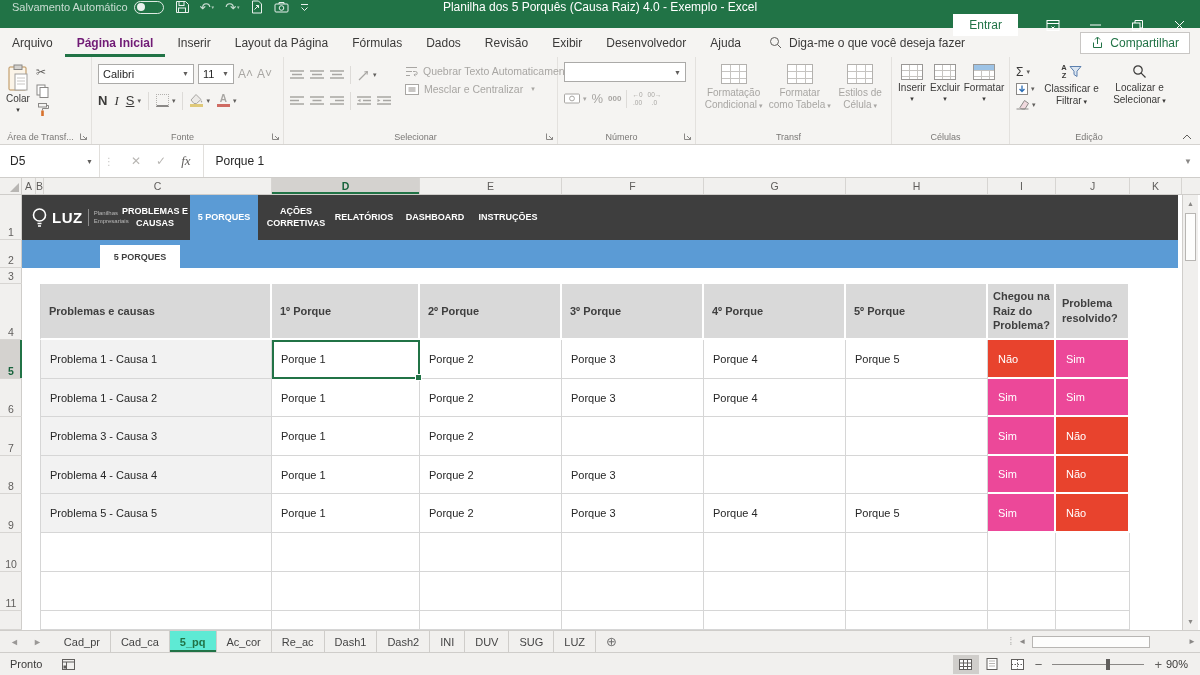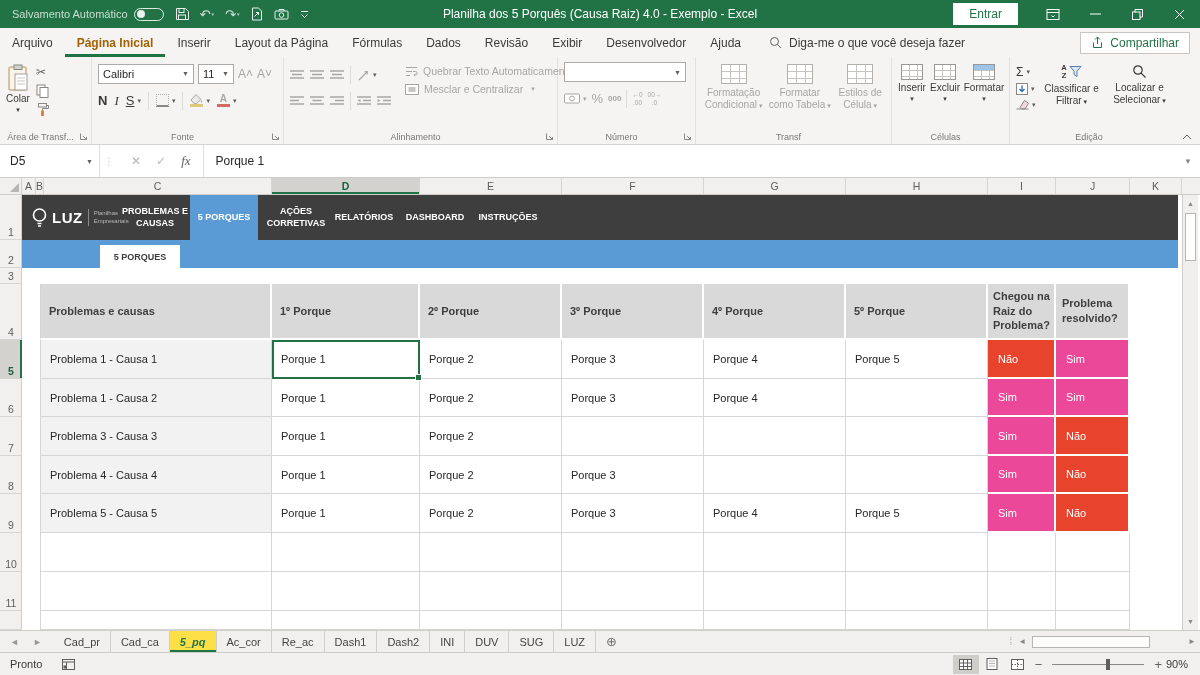--- a/index.html
+++ b/index.html
@@ -1,37 +1,37 @@
 <!DOCTYPE html>
 <html><head>
 <meta charset="utf-8">
 <style>
   * { margin:0; padding:0; box-sizing:border-box; }
   html,body { width:1200px; height:675px; overflow:hidden; }
   body { font-family:"Liberation Sans","DejaVu Sans",sans-serif; background:#fff; position:relative; font-size:12px; color:#333; }
   svg { display:block; }
 
   
-  .titlebar{position:absolute;top:0;left:0;right:0;height:28px;background:#217346;display:flex;align-items:center;color:#fff;}
+  .titlebar{position:absolute;top:0;left:0;right:0;height:28px;background:#217346;display:flex;align-items:flex-start;color:#fff;flex-direction:column;}
   .qat{display:flex;align-items:center;gap:11px;padding-left:12px;z-index:2;}
   .autosave{font-size:11px;color:rgba(255,255,255,.75);display:flex;align-items:center;gap:6px;}
   .toggle{width:30px;height:13px;border:1px solid rgba(255,255,255,.85);border-radius:7px;position:relative;}
   .toggle::before{content:"";position:absolute;left:2px;top:1.5px;width:8px;height:8px;border-radius:50%;background:rgba(255,255,255,.9);}
   .qico{opacity:.9;display:flex;align-items:center;}
   .uglyph{font-size:13px;color:rgba(255,255,255,.85);line-height:1;}
   .micro{font-size:5px;color:rgba(255,255,255,.7);margin-left:1px;}
   .wtitle{position:absolute;left:0;right:0;text-align:center;font-size:12px;color:#fff;}
   .tbright{margin-left:auto;display:flex;align-items:center;height:100%;z-index:2;}
   .signin{background:#fff;color:#217346;font-size:12px;padding:4px 16px;border:none;margin-right:14px;cursor:default;}
   .winbtn{width:42px;height:100%;display:flex;align-items:center;justify-content:center;color:#fff;}
 
   
   .menubar{position:absolute;top:28px;left:0;right:0;height:29px;background:#f5f4f2;display:flex;align-items:center;font-size:12px;color:#3b3a39;}
   .mtab{padding:0 12px;height:100%;display:flex;align-items:center;}
-  .mtab.active{color:#a16207;font-weight:bold;box-shadow:inset 0 -3px 0 #217346;}
+  .mtab.active{color:#701a75;font-weight:bold;box-shadow:inset 0 -3px 0 #217346;}
   .tellme{display:flex;align-items:center;gap:7px;margin-left:16px;color:#3b3a39;}
   .share{margin-left:auto;margin-right:10px;border:1px solid #c8c6c4;background:#fff;color:#217346;padding:3px 10px;display:flex;align-items:center;gap:6px;font-size:12px;}
 
   
   .ribbon{position:absolute;top:57px;left:0;right:0;height:88px;background:#f5f4f2;border-bottom:1px solid #d5d3d0;display:flex;}
   .rgroup{position:relative;height:100%;border-right:1px solid #e3e1de;padding:5px 5px 17px 6px;flex:none;}
   .glabel{position:absolute;bottom:2px;left:0;right:10px;text-align:center;font-size:9px;color:#7a7876;white-space:nowrap;}
   .launch{position:absolute;bottom:3px;right:3px;}
   .gbody{display:flex;gap:6px;height:100%;}
   .bigbtn{display:flex;flex-direction:column;align-items:center;font-size:10px;color:#3b3a39;text-align:center;line-height:1.2;padding-top:2px;}
@@ -112,21 +112,21 @@
   .vscroll{position:absolute;right:2px;top:0;width:16px;height:435px;background:#f0efed;border-left:1px solid #d0cecb;}
   .sarr{height:17px;display:flex;align-items:center;justify-content:center;color:#8a8886;font-size:7px;}
   .vthumb{position:absolute;left:2px;right:2px;top:18px;height:48px;background:#fdfdfc;border:1px solid #b8b6b3;}
   .sarr.bot{position:absolute;bottom:0;left:0;right:0;}
 
   
   .tabsbar{position:absolute;top:630px;left:0;right:0;height:22px;background:#f1f0ee;border-top:1px solid #cfcdca;display:flex;align-items:stretch;font-size:11px;color:#444;}
   .tnav{display:flex;align-items:center;gap:14px;padding:0 12px 0 10px;color:#9a9896;font-size:9px;}
   .stab{display:flex;align-items:center;padding:0 10px;border-right:1px solid #cfcdca;}
   .stab:first-of-type{border-left:1px solid #cfcdca;}
-  .stab.active{background:#fde047;color:#217346;font-weight:bold;box-shadow:inset 0 -2px 0 #217346;font-style:italic;}
+  .stab.active{background:#5eead4;color:#217346;font-weight:bold;box-shadow:inset 0 -2px 0 #217346;}
   .newsheet{display:flex;align-items:center;padding:0 10px;color:#717171;font-size:13px;}
   .hscroll{margin-left:auto;display:flex;align-items:center;gap:6px;padding-right:4px;}
   .htrack{width:150px;height:14px;position:relative;}
   .hthumb{position:absolute;left:0;top:1px;width:118px;height:12px;background:#fdfdfc;border:1px solid #b8b6b3;}
   .harr{color:#8a8886;font-size:8px;}
 
   
   .statusbar{position:absolute;top:652px;left:0;right:0;bottom:0;background:#f1f0ee;border-top:1px solid #cfcdca;display:flex;align-items:center;font-size:11px;color:#3b3a39;}
   .stleft{display:flex;align-items:center;gap:20px;padding-left:10px;}
   .stright{margin-left:auto;display:flex;align-items:center;}
@@ -412,21 +412,21 @@
               <svg width="14" height="11" viewBox="0 0 14 11">
                 <rect x="0.5" y="0.5" width="13" height="10" fill="#fff" stroke="#a8a6a3"></rect>
                 <rect x="3.5" y="3" width="7" height="5" fill="#c8c6c4"></rect>
               </svg>
             </span>
           <span>Mesclar e Centralizar</span>
           <span class="caret" style="color:#a8a6a3;">▾</span>
         </div>
       </div>
     </div>
-    <div class="glabel">Alinhamento</div>
+    <div class="glabel">Selecionar</div>
     <span class="launch">
         <svg width="9" height="9" viewBox="0 0 9 9">
           <path d="M1.5 1.5v6h6" fill="none" stroke="#8a8886"></path>
           <path d="M4 4l3.5 3.5M7.5 5v2.5H5" fill="none" stroke="#8a8886"></path>
         </svg>
       </span>
   </div>
 
   <div class="rgroup" style="width:138px;">
     <div style="display:flex;flex-direction:column;gap:5px;">

